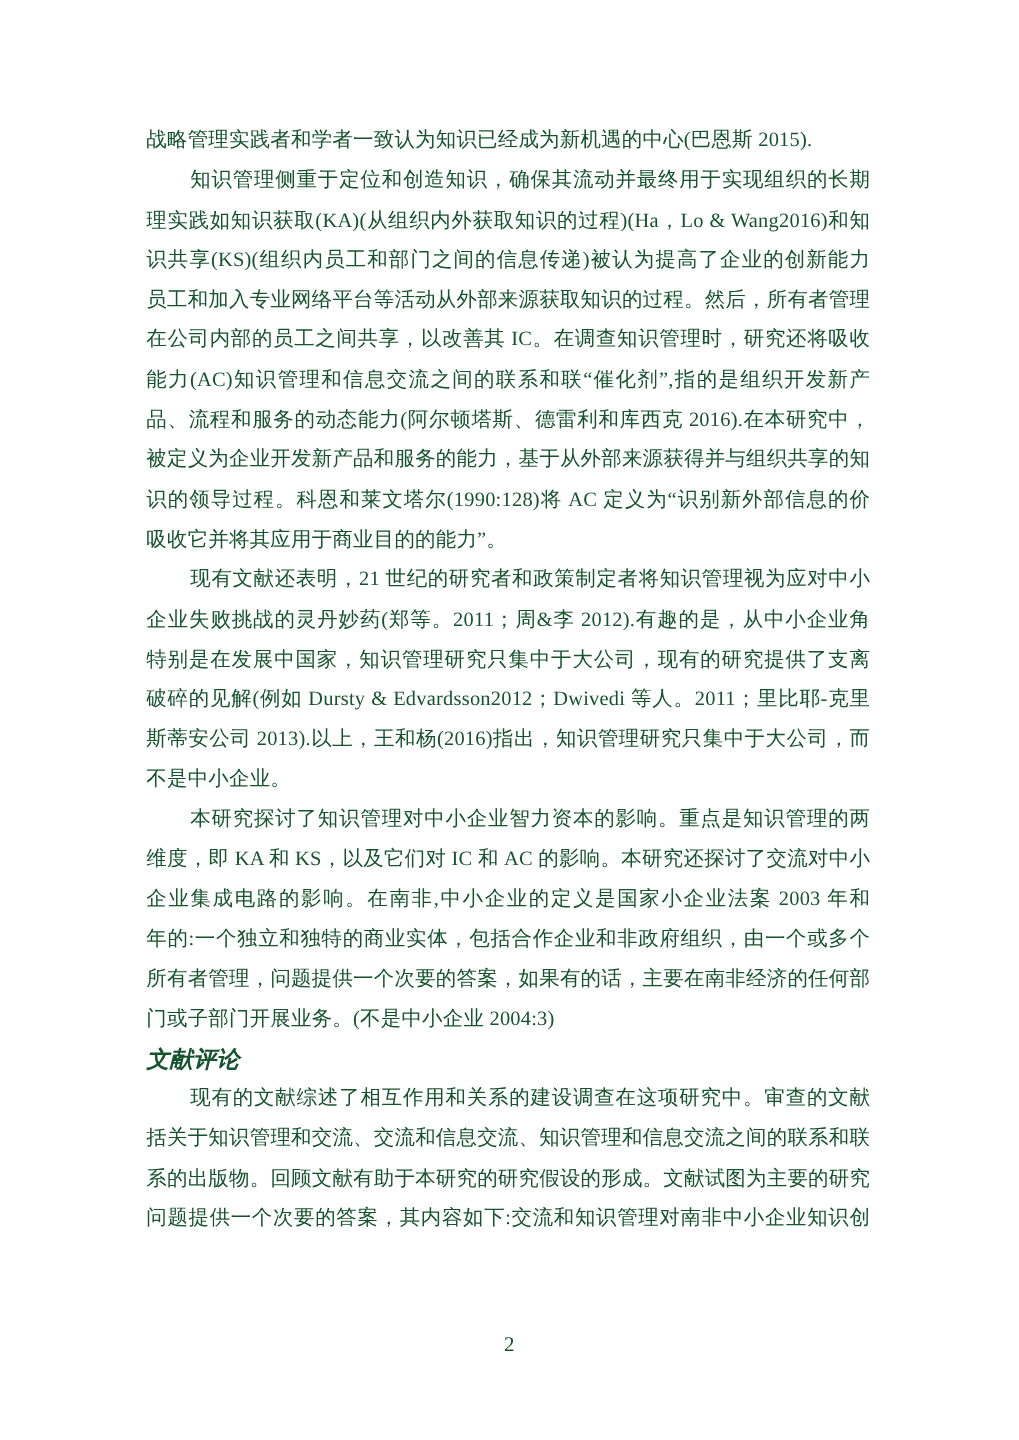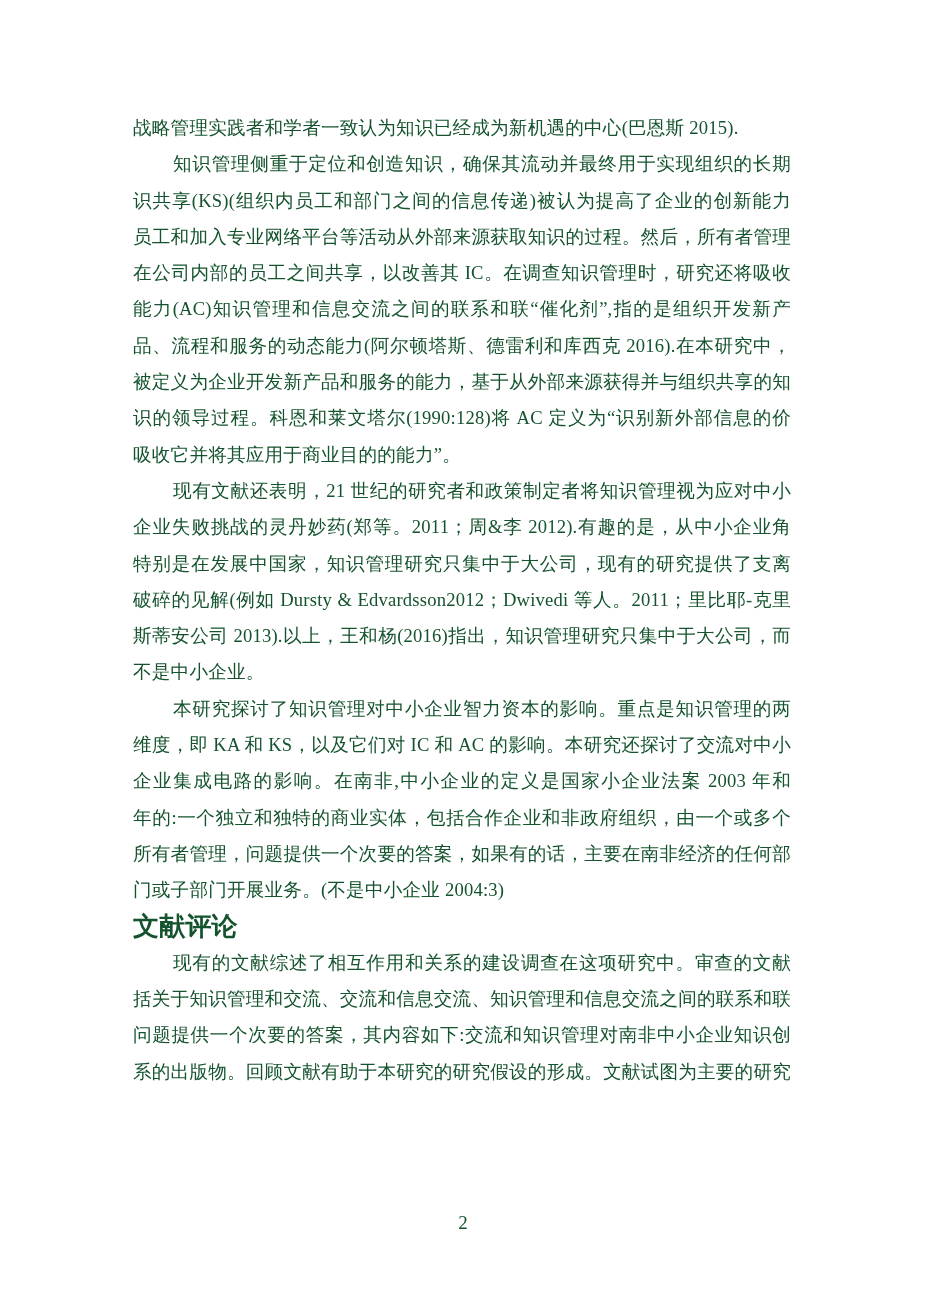--- a/index.html
+++ b/index.html
@@ -34,21 +34,22 @@
   }
   .line.align-left {
     text-align: left;
     text-align-last: left;
   }
   .line.indent {
     padding-left: 40px;
   }
   .line.bold {
     font-weight: bold;
-    font-size: 26px;
+    font-size: 21px;
+    font-style: italic;
   }
   .footer {
     position: absolute;
     left: 0;
     top: 1205px;
     width: 100%;
     text-align: center;
   }
   .page-number {
     font-size: 19px;
@@ -56,20 +57,21 @@
     display: inline-block;
   }
 </style>
 </head>
 <body>
 
 <div class="page">
   <div class="text-block">
       <div class="line align-left">战略管理实践者和学者一致认为知识已经成为新机遇的中心(巴恩斯 2015).</div>
       <div class="line indent">知识管理侧重于定位和创造知识，确保其流动并最终用于实现组织的长期目</div>
+      <div class="line">理实践如知识获取(KA)(从组织内外获取知识的过程)(Ha，Lo &amp; Wang2016)和知</div>
       <div class="line">识共享(KS)(组织内员工和部门之间的信息传递)被认为提高了企业的创新能力</div>
       <div class="line">员工和加入专业网络平台等活动从外部来源获取知识的过程。然后，所有者管理</div>
       <div class="line">在公司内部的员工之间共享，以改善其 IC。在调查知识管理时，研究还将吸收</div>
       <div class="line">能力(AC)知识管理和信息交流之间的联系和联“催化剂”,指的是组织开发新产</div>
       <div class="line">品、流程和服务的动态能力(阿尔顿塔斯、德雷利和库西克 2016).在本研究中，IC</div>
       <div class="line">被定义为企业开发新产品和服务的能力，基于从外部来源获得并与组织共享的知</div>
       <div class="line">识的领导过程。科恩和莱文塔尔(1990:128)将 AC 定义为“识别新外部信息的价值、</div>
       <div class="line align-left">吸收它并将其应用于商业目的的能力”。</div>
       <div class="line indent">现有文献还表明，21 世纪的研究者和政策制定者将知识管理视为应对中小</div>
       <div class="line">企业失败挑战的灵丹妙药(郑等。2011；周&amp;李 2012).有趣的是，从中小企业角度，</div>
@@ -79,19 +81,19 @@
       <div class="line align-left">不是中小企业。</div>
       <div class="line indent">本研究探讨了知识管理对中小企业智力资本的影响。重点是知识管理的两个</div>
       <div class="line">维度，即 KA 和 KS，以及它们对 IC 和 AC 的影响。本研究还探讨了交流对中小</div>
       <div class="line">企业集成电路的影响。在南非,中小企业的定义是国家小企业法案 2003 年和 2004</div>
       <div class="line">年的:一个独立和独特的商业实体，包括合作企业和非政府组织，由一个或多个</div>
       <div class="line">所有者管理，问题提供一个次要的答案，如果有的话，主要在南非经济的任何部</div>
       <div class="line align-left">门或子部门开展业务。(不是中小企业 2004:3)</div>
       <div class="line bold align-left">文献评论</div>
       <div class="line indent">现有的文献综述了相互作用和关系的建设调查在这项研究中。审查的文献包</div>
       <div class="line">括关于知识管理和交流、交流和信息交流、知识管理和信息交流之间的联系和联</div>
+      <div class="line">系的出版物。回顾文献有助于本研究的研究假设的形成。文献试图为主要的研究</div>
       <div class="line">问题提供一个次要的答案，其内容如下:交流和知识管理对南非中小企业知识创</div>
-      <div class="line">系的出版物。回顾文献有助于本研究的研究假设的形成。文献试图为主要的研究</div>
     </div>
   <div class="footer">
     <span class="page-number">2</span>
   </div>
 </div>
 
 </body></html>

